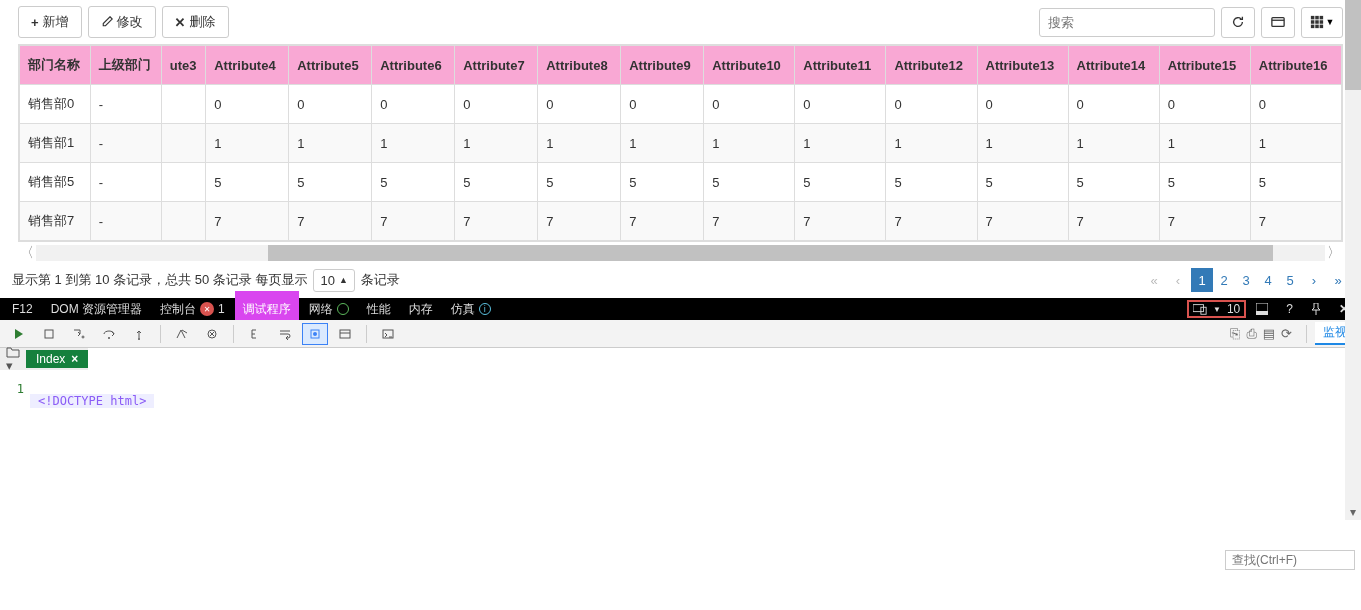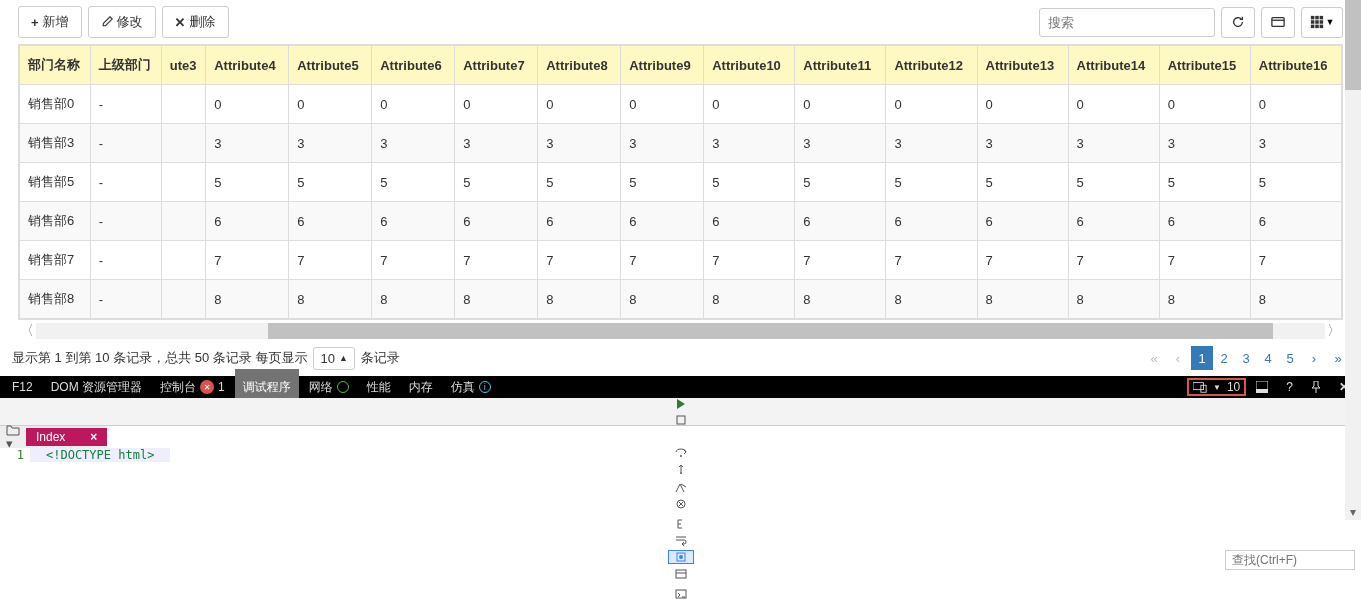--- a/index.html
+++ b/index.html
@@ -11,21 +11,21 @@
 .toolbar { display: flex; align-items: center; padding: 6px 18px; gap: 6px; }
 .btn { border: 1px solid #ccc; background: #fff; padding: 6px 12px; border-radius: 3px; cursor: pointer; font-size: 13px; display: inline-flex; align-items: center; gap: 4px; color: #333; }
 .toolbar .spacer { flex: 1; }
 .search-input { border: 1px solid #ccc; border-radius: 3px; padding: 6px 8px; width: 176px; font-size: 13px; }
 .icon-btn { border: 1px solid #ccc; background: #fff; width: 34px; height: 31px; border-radius: 3px; cursor: pointer; display: inline-flex; align-items: center; justify-content: center; }
 
 
 .table-wrap { position: relative; margin: 0 18px; border: 1px solid #ddd; overflow: hidden; }
 table { border-collapse: collapse; width: 100%; table-layout: fixed; }
 th, td { border: 1px solid #ddd; padding: 10px 8px; text-align: left; font-size: 13px; white-space: nowrap; overflow: hidden; }
-th { background: #fef9c3; font-weight: bold; }
+th { background: #f9a8d4; font-weight: bold; }
 tbody tr:nth-child(odd) { background: #fff; }
 tbody tr:nth-child(even) { background: #f9f9f9; }
 
 
 .hscroll { position: relative; height: 18px; margin: 2px 18px 0; display: flex; align-items: center; }
 .hscroll .arrow { width: 18px; height: 18px; display: flex; align-items: center; justify-content: center; color: #888; cursor: pointer; font-size: 14px; }
 .hscroll .track { flex: 1; height: 16px; background: #f1f1f1; position: relative; }
 .hscroll .thumb { position: absolute; left: 18%; top: 0; height: 100%; width: 78%; background: #c1c1c1; }
 
 
@@ -33,44 +33,44 @@
 .footer .page-size { border: 1px solid #ccc; padding: 3px 6px; border-radius: 3px; display: inline-flex; align-items: center; gap: 4px; cursor: pointer; }
 .footer .spacer { flex: 1; }
 .pagination { display: flex; gap: 2px; }
 .pagination .pg { min-width: 22px; height: 24px; display: inline-flex; align-items: center; justify-content: center; color: #337ab7; cursor: pointer; padding: 0 4px; }
 .pagination .pg.active { background: #337ab7; color: #fff; }
 .pagination .pg.disabled { color: #bbb; cursor: default; }
 
 
 .devbar { background: #000; color: #ddd; height: 22px; display: flex; align-items: center; font-size: 12px; padding: 0 4px; gap: 2px; }
 .devbar .ditem { padding: 0 8px; height: 36px; display: inline-flex; align-items: center; gap: 4px; cursor: pointer; white-space: nowrap; }
-.devbar .ditem.active { background: #737373; color: #fff; font-family: Liberation Mono, monospace; }
+.devbar .ditem.active { background: #d946ef; color: #fff; font-family: Liberation Mono, monospace; }
 .devbar .spacer { flex: 1; }
 .badge-red { background: #d9534f; color: #fff; border-radius: 50%; width: 14px; height: 14px; display: inline-flex; align-items: center; justify-content: center; font-size: 10px; }
 .circle-green { width: 12px; height: 12px; border: 1.5px solid #5cb85c; border-radius: 50%; display: inline-block; }
 .circle-info { width: 12px; height: 12px; border: 1.5px solid #5bc0de; border-radius: 50%; display: inline-flex; align-items: center; justify-content: center; font-size: 9px; color: #5bc0de; }
 .red-box { border: 2px solid #d9534f; padding: 0 4px; height: 18px; display: inline-flex; align-items: center; gap: 6px; }
 
 
-.devrow2 { background: #f3f3f3; height: 28px; display: flex; align-items: center; padding: 0 6px; gap: 4px; border-bottom: 1px solid #ccc; flex-direction: column; }
+.devrow2 { background: #f3f3f3; height: 28px; display: flex; align-items: center; padding: 0 6px; gap: 4px; border-bottom: 1px solid #ccc; }
 .devrow2 .tbtn { width: 26px; height: 22px; display: inline-flex; align-items: center; justify-content: center; color: #555; cursor: pointer; }
 .devrow2 .tbtn.play { color: #2e7d32; }
 .devrow2 .tbtn.boxed { border: 1px solid #3b82f6; background: #dbeafe; }
 .devrow2 .sep { width: 1px; height: 18px; background: #ccc; margin: 0 4px; }
 .devrow2 .spacer { flex: 1; }
 .find-input { border: 1px solid #ccc; padding: 2px 6px; width: 130px; font-size: 12px; }
 
 
 .coderow { display: flex; height: 22px; background: #fff; }
 .code-tabs { display: flex; align-items: center; background: #eee; }
-.code-tab { background: #be185d; color: #fff; padding: 2px 10px; font-size: 12px; display: flex; align-items: center; gap: 25px; }
+.code-tab { background: #15803d; color: #fff; padding: 2px 10px; font-size: 12px; display: flex; align-items: center; gap: 6px; }
 .code-tab .x { cursor: pointer; font-weight: bold; }
 .code-pane { display: flex; align-items: center; font-family: Consolas, monospace; font-size: 12px; padding: 0 4px; gap: 6px; }
 .gutter { color: #2e7d32; width: 20px; text-align: right; }
-.code-text { color: #15803d; background: #eef; padding: 0 16px; }
+.code-text { color: #8b5cf6; background: #eef; padding: 0 8px; margin-top: 24px; }
 .side-panel { flex: 1; display: flex; }
 .watch { color: #1e88e5; padding: 2px 8px; font-size: 12px; border-bottom: 2px solid #1e88e5; margin-left: auto; background: #fff; }
 .mini-icons { display: flex; align-items: center; gap: 6px; padding: 0 6px; color: #666; font-size: 13px; }
 
 
 .vscroll { position: absolute; right: 0; top: 0; width: 16px; height: 520px; background: #f1f1f1; }
 .vscroll .vthumb { position: absolute; top: 0; width: 100%; height: 90px; background: #c1c1c1; }
 .vscroll .varrow { position: absolute; bottom: 0; width: 100%; height: 16px; display: flex; align-items: center; justify-content: center; color: #666; font-size: 12px; }
 
 svg { display: block; }
@@ -190,108 +190,72 @@
             <td>0</td>
             <td>0</td>
             <td>0</td>
             <td>0</td>
             <td>0</td>
             <td>0</td>
             <td>0</td>
             <td>0</td>
           </tr>
           <tr>
-            <td>销售部3</td>
+            <td>销售部1</td>
             <td>-</td>
             <td></td>
-            <td>3</td>
-            <td>3</td>
-            <td>3</td>
-            <td>3</td>
-            <td>3</td>
-            <td>3</td>
-            <td>3</td>
-            <td>3</td>
-            <td>3</td>
-            <td>3</td>
-            <td>3</td>
-            <td>3</td>
-            <td>3</td>
+            <td>1</td>
+            <td>1</td>
+            <td>1</td>
+            <td>1</td>
+            <td>1</td>
+            <td>1</td>
+            <td>1</td>
+            <td>1</td>
+            <td>1</td>
+            <td>1</td>
+            <td>1</td>
+            <td>1</td>
+            <td>1</td>
           </tr>
           <tr>
             <td>销售部5</td>
             <td>-</td>
             <td></td>
             <td>5</td>
             <td>5</td>
             <td>5</td>
             <td>5</td>
             <td>5</td>
             <td>5</td>
             <td>5</td>
             <td>5</td>
             <td>5</td>
             <td>5</td>
             <td>5</td>
             <td>5</td>
             <td>5</td>
           </tr>
           <tr>
-            <td>销售部6</td>
-            <td>-</td>
-            <td></td>
-            <td>6</td>
-            <td>6</td>
-            <td>6</td>
-            <td>6</td>
-            <td>6</td>
-            <td>6</td>
-            <td>6</td>
-            <td>6</td>
-            <td>6</td>
-            <td>6</td>
-            <td>6</td>
-            <td>6</td>
-            <td>6</td>
-          </tr>
-          <tr>
             <td>销售部7</td>
             <td>-</td>
             <td></td>
             <td>7</td>
             <td>7</td>
             <td>7</td>
             <td>7</td>
             <td>7</td>
             <td>7</td>
             <td>7</td>
             <td>7</td>
             <td>7</td>
             <td>7</td>
             <td>7</td>
             <td>7</td>
             <td>7</td>
-          </tr>
-          <tr>
-            <td>销售部8</td>
-            <td>-</td>
-            <td></td>
-            <td>8</td>
-            <td>8</td>
-            <td>8</td>
-            <td>8</td>
-            <td>8</td>
-            <td>8</td>
-            <td>8</td>
-            <td>8</td>
-            <td>8</td>
-            <td>8</td>
-            <td>8</td>
-            <td>8</td>
-            <td>8</td>
           </tr>
         </tbody>
     </table>
   </div>
 
   <div class="hscroll">
     <div class="arrow">〈</div>
     <div class="track">
       <div class="thumb"></div>
     </div>

